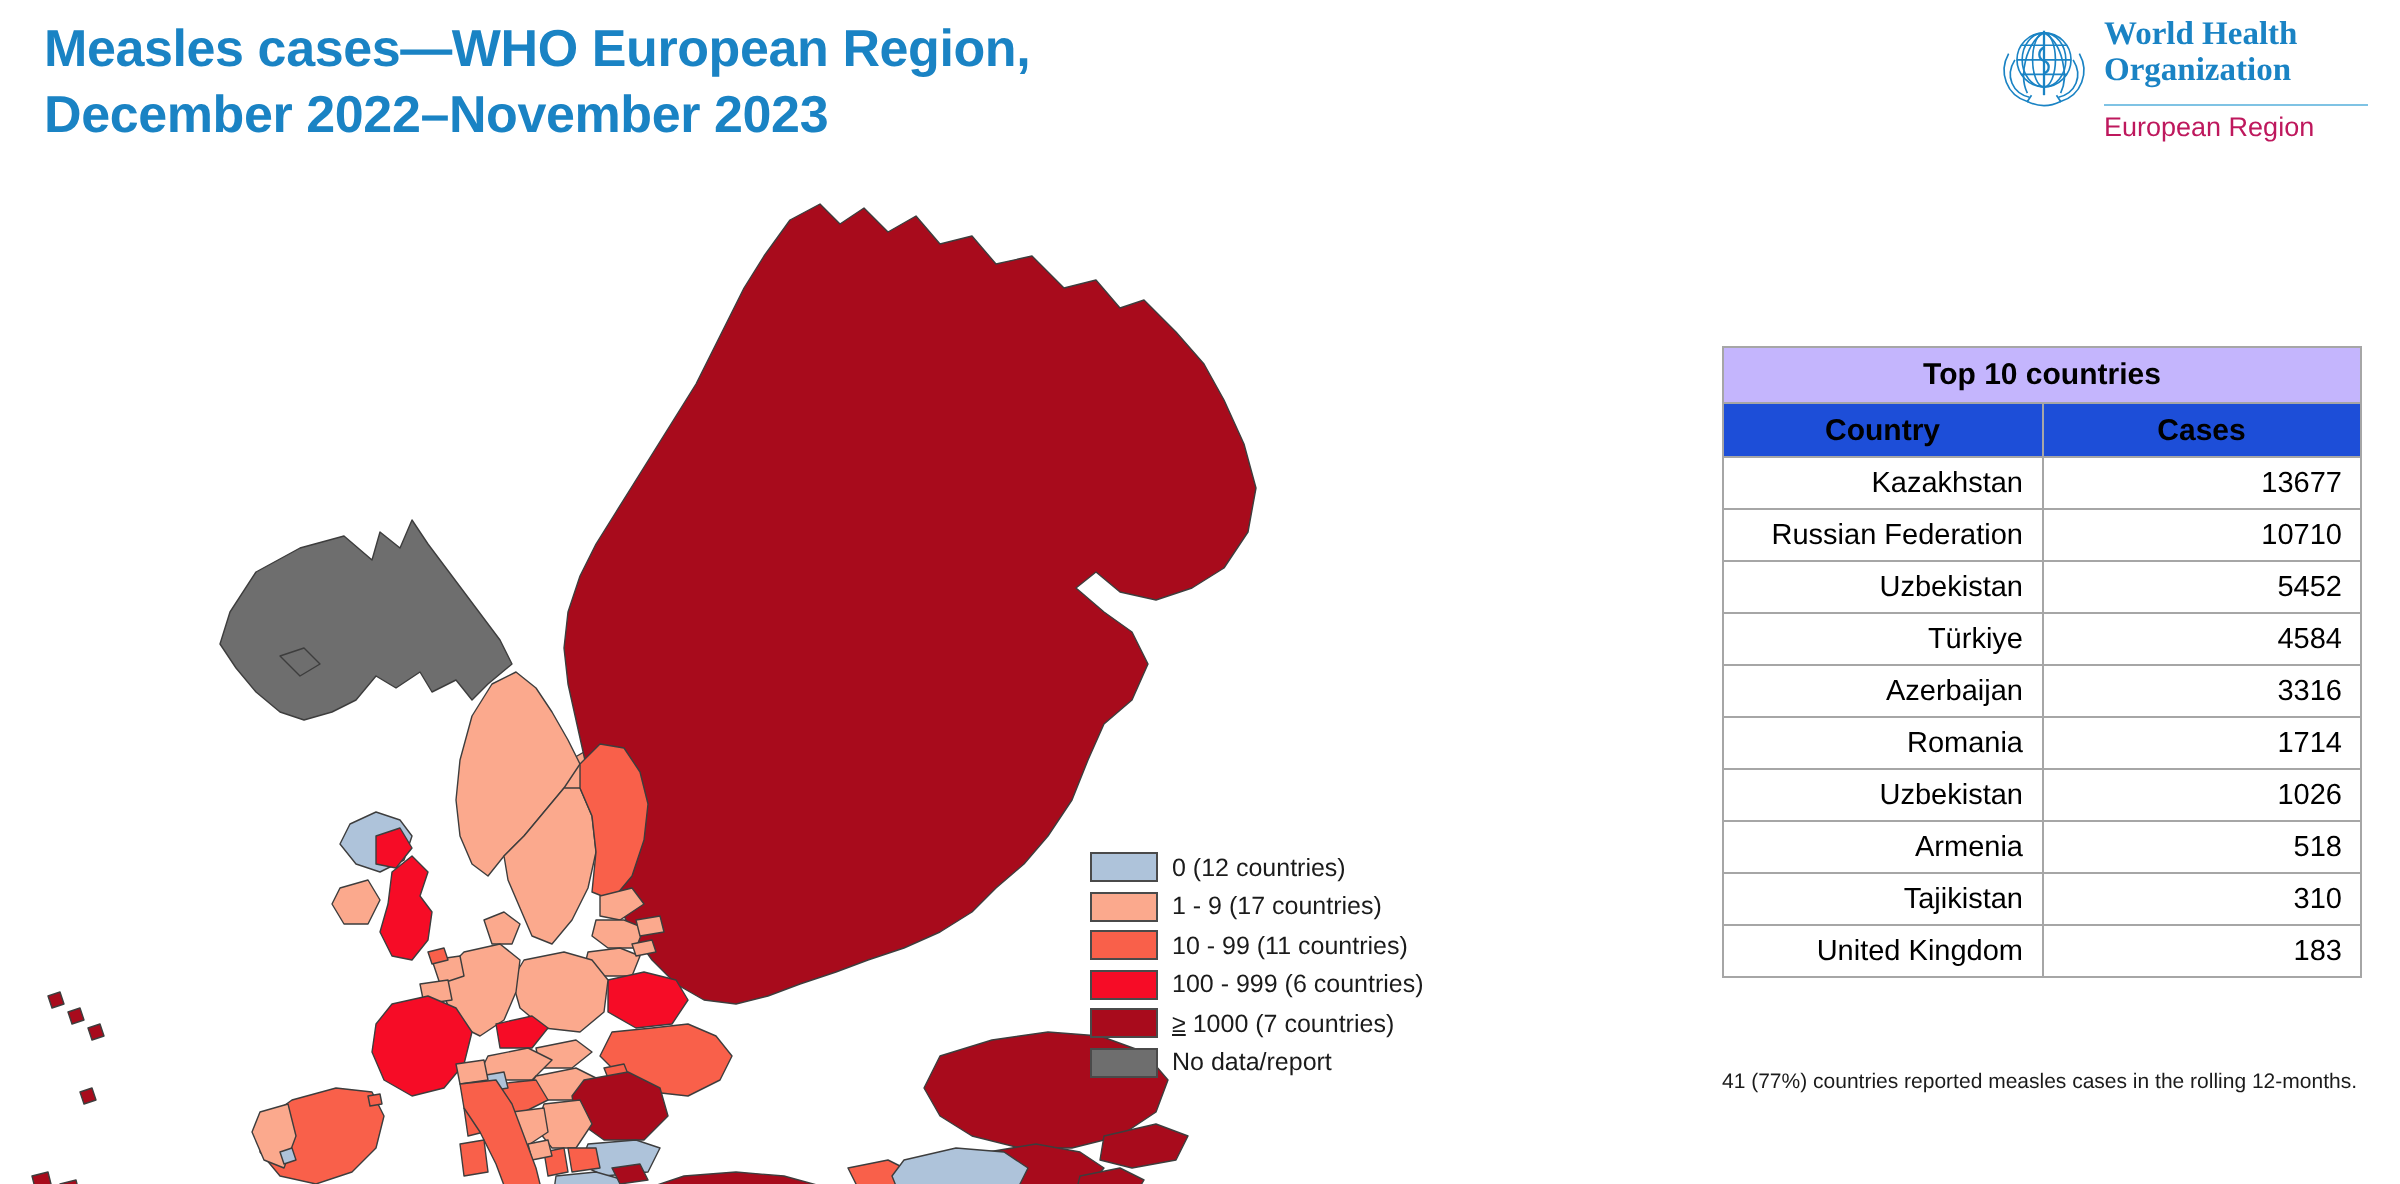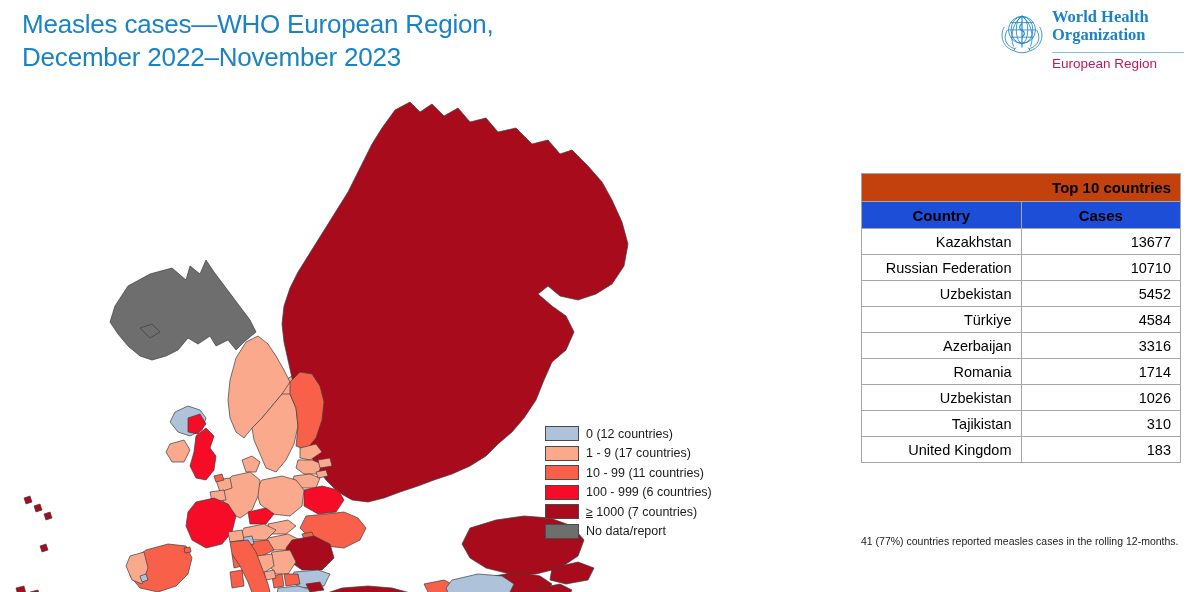--- a/index.html
+++ b/index.html
@@ -3,21 +3,21 @@
 <meta charset="utf-8">
 <style>
   html,body{margin:0;padding:0;}
   body{
     width:1200px;height:592px;background:#ffffff;overflow:hidden;
     font-family:"Liberation Sans",sans-serif;position:relative;
   }
   
   #page-title{
     position:absolute;left:22px;top:8px;width:700px;
-    font-size:26px;line-height:1.26;font-weight:normal;color:#1a83c4;
+    font-size:26px;line-height:1.26;font-weight:bold;color:#1a83c4;
     letter-spacing:-0.2px;
   }
   #page-title .tline{display:block;white-space:pre;}
   
   #who-logo{position:absolute;right:14px;top:4px;width:190px;height:78px;}
   #who-emblem{position:absolute;left:0;top:2px;width:52px;height:52px;}
   #who-wordmark{
     position:absolute;left:56px;top:4px;width:134px;
     color:#1a83c4;font-size:16.5px;font-weight:bold;line-height:1.12;font-family:Liberation Serif, serif;
   }
@@ -48,21 +48,21 @@
   
   #top10-table{
     position:absolute;left:861px;top:173px;width:320px;
     border-collapse:collapse;table-layout:fixed;
   }
   #top10-table td,#top10-table th{
     border:1px solid #a6a6a6;height:25px;padding:0 9px;
     font-size:14.5px;color:#000;font-weight:normal;
   }
   #top10-table .tbl-title{
-    background:#c2410c;text-align:right;font-weight:bold;font-size:15px;height:27px;
+    background:#c4b5fd;text-align:center;font-weight:bold;font-size:15px;height:27px;
   }
   #top10-table .col-head{
     background:#1d4ed8;text-align:center;font-weight:bold;font-size:15px;height:26px;
   }
   #top10-table .c-country{text-align:right;width:172px;}
   #top10-table .c-cases{text-align:right;width:148px;}
   #table-footnote{
     position:absolute;left:845px;top:535px;width:350px;
     font-size:10.5px;color:#1b1b1b;white-space:nowrap;margin-left:16px;
   }
@@ -291,20 +291,24 @@
     </tr>
     <tr>
       <td class="c-country">Romania</td>
       <td class="c-cases">1714</td>
     </tr>
     <tr>
       <td class="c-country">Uzbekistan</td>
       <td class="c-cases">1026</td>
     </tr>
     <tr>
+      <td class="c-country">Armenia</td>
+      <td class="c-cases">518</td>
+    </tr>
+    <tr>
       <td class="c-country">Tajikistan</td>
       <td class="c-cases">310</td>
     </tr>
     <tr>
       <td class="c-country">United Kingdom</td>
       <td class="c-cases">183</td>
     </tr>
   </tbody>
 </table>
 

